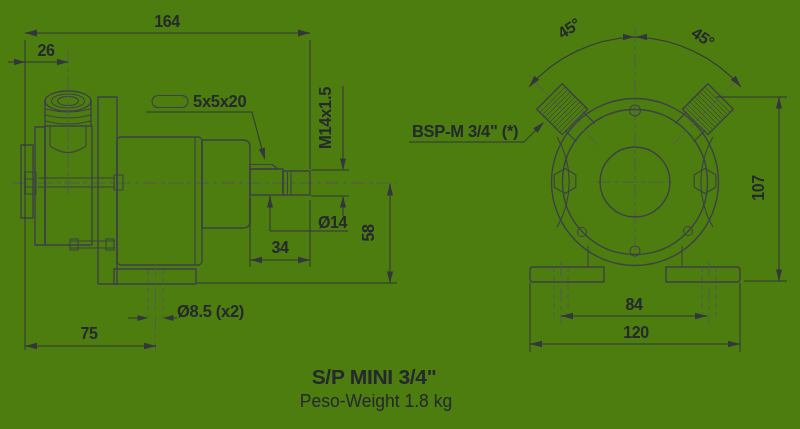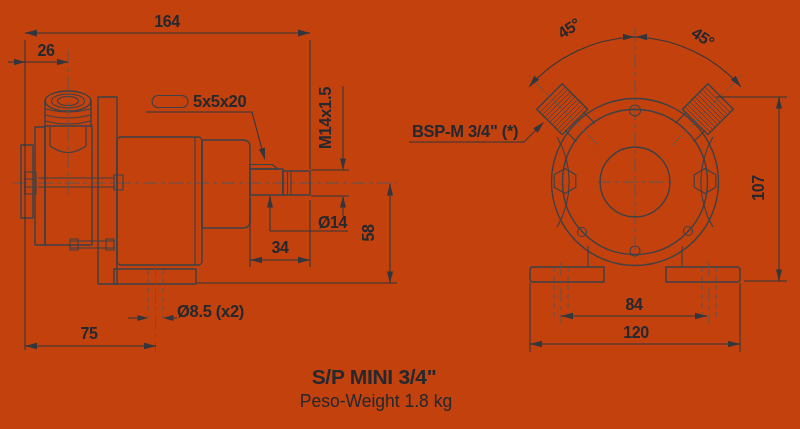--- a/index.html
+++ b/index.html
@@ -1,16 +1,16 @@
 <!DOCTYPE html>
 <html><head>
 <meta charset="utf-8">
 <style>
   html,body{margin:0;padding:0;background:#ffffff;}
-  .stage{position:relative;width:800px;height:429px;background:#c2410c;overflow:hidden;
+  .stage{position:relative;width:800px;height:429px;background:#4d7c0f;overflow:hidden;
          font-family:"Liberation Sans", sans-serif;}
   svg text{font-family:"Liberation Sans", sans-serif;fill:#24282f;}
   .dim{font-size:16px;font-weight:bold;letter-spacing:-0.4px;}
   .lbl{font-size:16.5px;font-weight:bold;letter-spacing:-0.3px;}
   .title{font-size:21px;font-weight:bold;letter-spacing:-0.3px;}
   .subtitle{font-size:17.5px;font-weight:normal;}
   .part{stroke:#3c4147;stroke-width:1.4;fill:none;stroke-linejoin:round;stroke-linecap:round;}
   .part2{stroke:#3c4147;stroke-width:1.1;fill:none;stroke-linejoin:round;}
   .dimline{stroke:#33373d;stroke-width:1.05;fill:none;}
   .cl{stroke:#53585e;stroke-width:0.9;fill:none;stroke-dasharray:14 4 4 4;}

